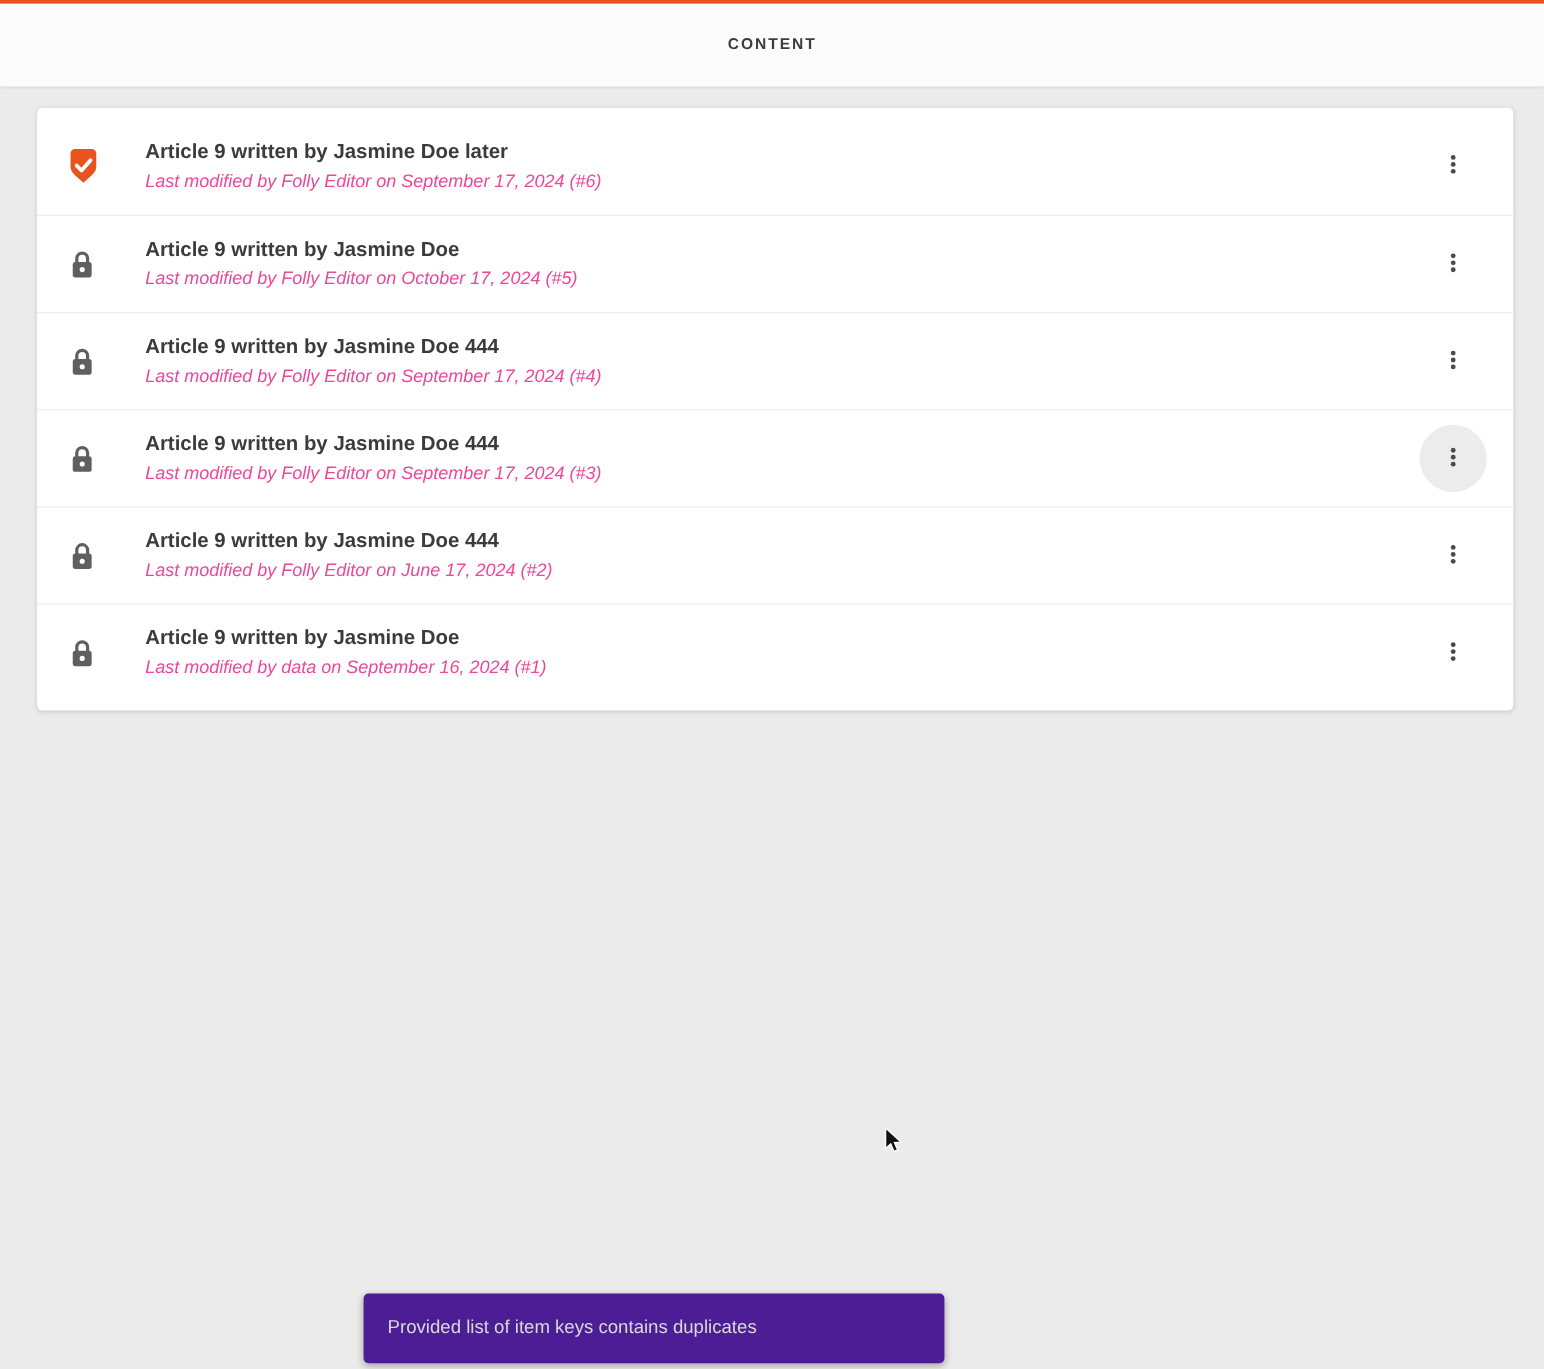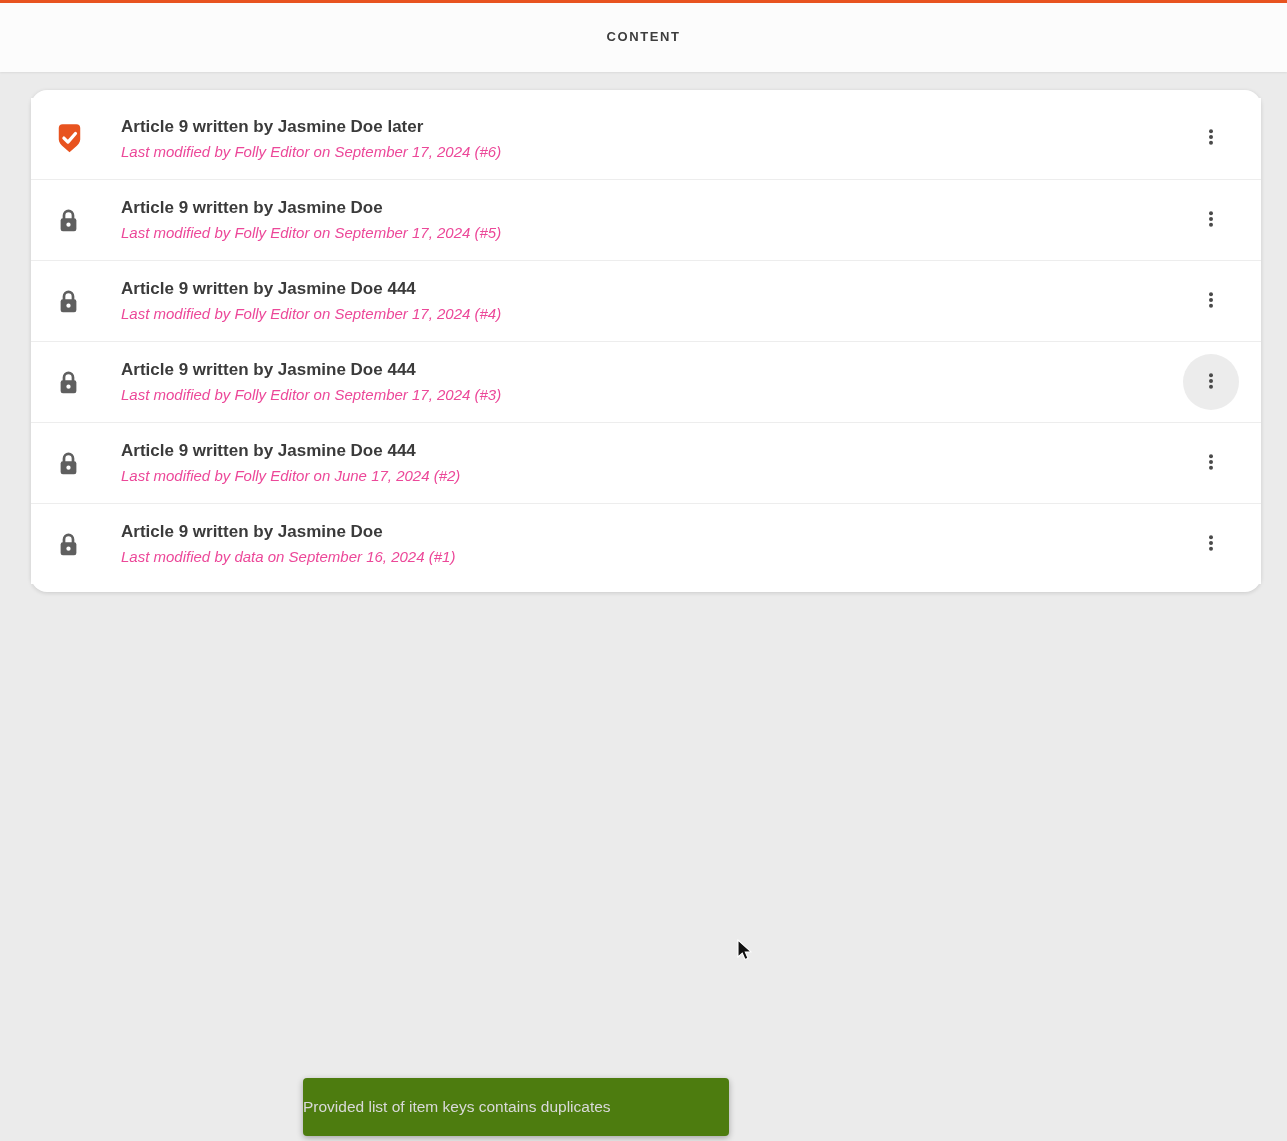--- a/index.html
+++ b/index.html
@@ -10,37 +10,37 @@
   .top-accent { position: absolute; top: 0; left: 0; width: 100%; height: 3px; background: #e8531f; z-index: 5; }
 
   .tabbar { position: absolute; top: 3px; left: 0; width: 100%; height: 69px; background: #fcfcfc;
             display: flex; box-shadow: 0 1px 2px rgba(0,0,0,0.07); z-index: 4; }
   .tab { flex: 1 1 50%; display: flex; align-items: center; justify-content: center;
          font-size: 13px; font-weight: 600; letter-spacing: 1.6px; color: #3d3d3d;
          text-transform: uppercase; cursor: pointer; border-bottom: 3px solid transparent; }
   .tab.active { border-bottom-color: #e8531f; }
 
   .card { position: absolute; left: 31px; top: 90px; width: 1230px; background: #ffffff;
-          border-radius: 16px; box-shadow: 0 1px 4px rgba(0,0,0,0.14); padding: 8px 0; }
+          border-radius: 4px; box-shadow: 0 1px 4px rgba(0,0,0,0.14); padding: 8px 0; }
 
   .row { display: flex; align-items: center; height: 81px; background: #fff; }
   .row + .row { border-top: 1px solid #ededed; }
   .icon-cell { width: 90px; flex: 0 0 90px; display: flex; align-items: center; padding-left: 24px; }
   .icon-cell svg { display: block; }
   .text-cell { flex: 1 1 auto; min-width: 0; }
   .title { font-size: 17px; font-weight: 600; color: #3b3b3b; line-height: 24px; }
   .subtitle { font-size: 15px; font-weight: 400; color: #ec4899; line-height: 22px; margin-top: 2px; font-style: italic; }
 
   .kebab { flex: 0 0 56px; width: 56px; height: 56px; margin-right: 22px; border: none; background: transparent;
            border-radius: 50%; display: flex; align-items: center; justify-content: center; cursor: pointer; }
   .kebab.hover { background: #ececec; }
 
-  .toast { position: absolute; left: 303px; top: 1078px; width: 426px; height: 58px;
-           background: #4d7c0f; border-radius: 4px; box-shadow: 0 2px 6px rgba(0,0,0,0.3);
-           display: flex; align-items: center; z-index: 10; }
+  .toast { position: absolute; left: 303px; top: 1078px; width: 484px; height: 58px;
+           background: #4c1d95; border-radius: 4px; box-shadow: 0 2px 6px rgba(0,0,0,0.3);
+           display: flex; align-items: center; padding-left: 20px; z-index: 10; }
   .toast-msg { font-size: 15.5px; color: #d9d9d9; }
 
   .cursor { position: absolute; left: 736px; top: 939px; z-index: 20; pointer-events: none; }
 </style>
 </head>
 <body>
 
 <div class="screen">
 
   <div class="top-accent"></div>
@@ -81,21 +81,21 @@
       <span class="icon-lock">
         <svg width="27" height="27" viewBox="0 0 24 24">
           <path d="M8 11 V7.5 a4 4 0 0 1 8 0 V11" fill="none" stroke="#5f5f5f" stroke-width="2.4"></path>
           <rect x="5" y="10" width="14" height="11.5" rx="2" fill="#5f5f5f"></rect>
           <circle cx="12" cy="15.7" r="1.9" fill="#ffffff"></circle>
         </svg>
       </span>
     </div>
     <div class="text-cell">
       <div class="title">Article 9 written by Jasmine Doe</div>
-      <div class="subtitle">Last modified by Folly Editor on September 17, 2024 (#5)</div>
+      <div class="subtitle">Last modified by Folly Editor on October 17, 2024 (#5)</div>
     </div>
     <button class="kebab">
       <span>
         <svg width="18" height="18" viewBox="0 0 18 18">
           <circle cx="9" cy="3.2" r="2" fill="#4a4a4a"></circle>
           <circle cx="9" cy="9" r="2" fill="#4a4a4a"></circle>
           <circle cx="9" cy="14.8" r="2" fill="#4a4a4a"></circle>
         </svg>
       </span>
     </button>

